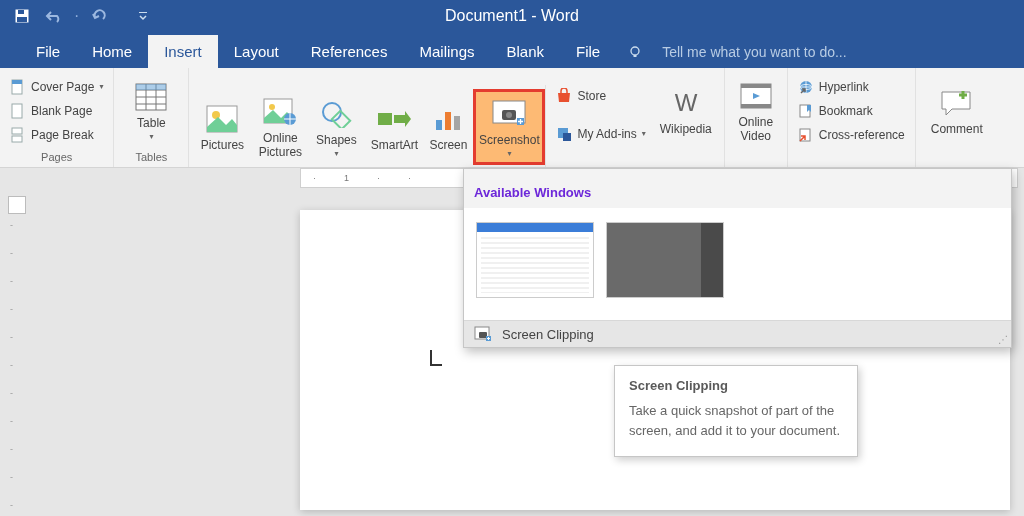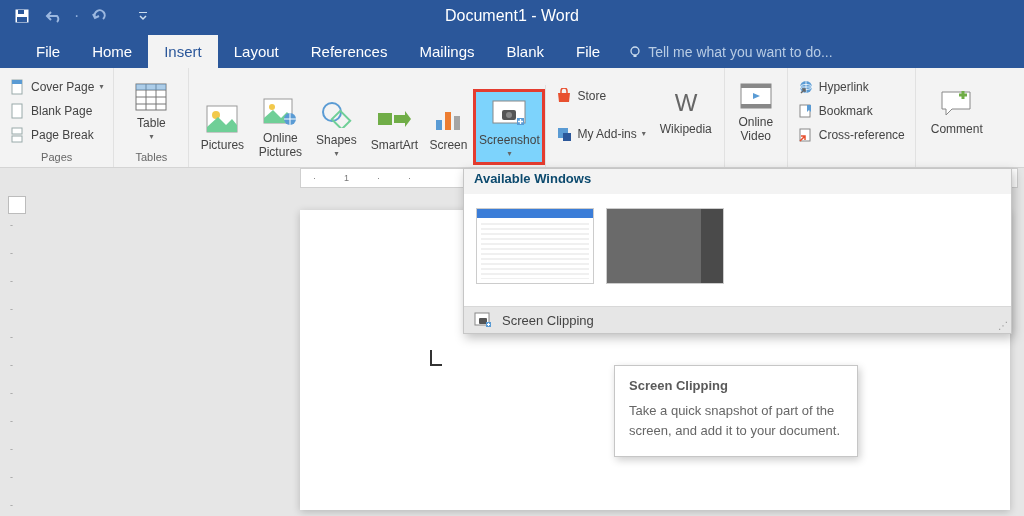--- a/index.html
+++ b/index.html
@@ -9,47 +9,47 @@
 .titlebar { height:32px; background:#2b579a; display:flex; align-items:center; color:#fff; position:relative; }
 .titlebar .qat { display:flex; align-items:center; padding-left:10px; gap:8px; }
 .titlebar .qat-btn { width:24px; height:24px; display:flex; align-items:center; justify-content:center; cursor:pointer; }
 .titlebar .title { position:absolute; left:50%; transform:translateX(-50%); font-size:16px; color:#fff; }
 .qat-sep { color:#8faedb; }
 
 
 .tabstrip { height:36px; background:#2b579a; display:flex; align-items:flex-end; padding-left:20px; }
 .tab { padding:8px 16px; color:#fff; font-size:15px; cursor:pointer; }
 .tab.active { background:#f3f3f3; color:#2b579a; }
-.tellme { display:flex; align-items:center; color:#b8cce4; font-size:14px; padding:8px 12px; gap:6px; }
+.tellme { display:flex; align-items:center; color:#b8cce4; font-size:14px; padding:8px 12px; gap:20px; }
 .bulb { width:14px; height:14px; }
 
 
 .ribbon { height:100px; background:#f3f3f3; border-bottom:1px solid #d4d4d4; display:flex; }
 .group { border-right:1px solid #e1e1e1; display:flex; flex-direction:column; align-items:center; padding:4px 6px 0 6px; }
 .group-content { flex:1; display:flex; align-items:center; gap:4px; }
 .group-label { font-size:11px; color:#666; padding:2px 0 4px 0; }
 .big-btn { display:flex; flex-direction:column; align-items:center; justify-content:center; width:62px; height:76px; cursor:pointer; font-size:12px; color:#444; text-align:center; gap:2px; }
 .big-btn .icon { width:34px; height:34px; display:flex; align-items:center; justify-content:center; }
-.big-btn.highlight { border:3px solid #e43c2f; background:#7dd3fc; }
+.big-btn.highlight { border:3px solid #e43c2f; background:#fdba74; }
 .tiny-down { font-size:8px; color:#666; }
 
 .small-stack { display:flex; flex-direction:column; gap:4px; padding:2px 4px; }
 .small-btn { display:flex; align-items:center; gap:5px; font-size:12px; color:#444; cursor:pointer; height:20px; white-space:nowrap; }
 .small-btn .sicon { width:16px; height:16px; display:flex; align-items:center; justify-content:center; }
 .ruler-corner { position:absolute; left:8px; top:196px; width:18px; height:18px; background:#fff; border:1px solid #bcbcbc; }
 .ruler-h { position:absolute; top:168px; left:300px; right:6px; height:20px; background:#fff; border:1px solid #cfcfcf; font-size:9px; color:#777; display:flex; align-items:center; padding-left:12px; gap:28px; }
 .page { position:absolute; left:300px; top:210px; width:710px; height:300px; background:#fff; box-shadow:0 2px 8px rgba(0,0,0,0.2); }
 .cursor-mark { position:absolute; left:430px; top:350px; width:12px; height:16px; border-left:2px solid #333; border-bottom:2px solid #333; }
 
 
 .vticks { position:absolute; left:10px; top:220px; display:flex; flex-direction:column; gap:18px; font-size:9px; color:#999; }
 
 
 .dropdown { position:absolute; left:463px; top:168px; width:549px; background:#f3f3f3; border:1px solid #c6c6c6; box-shadow:2px 4px 10px rgba(0,0,0,0.25); z-index:10; }
-.dd-header { font-size:13px; font-weight:600; color:#0c4a6e; padding:2px 10px 8px 10px; background:#f3f3f3; }
+.dd-header { font-size:13px; font-weight:600; color:#6d28d9; padding:16px 10px 8px 10px; background:#f3f3f3; }
 .dd-thumbs { display:flex; gap:12px; padding:14px 12px 22px 12px; background:#fff; }
 .thumb { width:118px; height:76px; background:#ddd; border:1px solid #ccc; cursor:pointer; position:relative; overflow:hidden; }
 .thumb1 { background:linear-gradient(#3b7dd8 0%,#3b7dd8 12%,#fff 12%,#fff 100%); }
 .thumb1::after { content:""; position:absolute; left:4px; top:14px; right:4px; bottom:4px; background:repeating-linear-gradient(#f0f0f0,#f0f0f0 2px,#fff 2px,#fff 5px); }
 .thumb2 { background:#6a6a6a; }
 .thumb2::before { content:""; position:absolute; right:0; top:0; width:22px; height:100%; background:#4a4a4a; }
 .dd-item { display:flex; align-items:center; gap:10px; padding:5px 10px; background:#e6e6e6; border-top:1px solid #d8d8d8; cursor:pointer; font-size:13px; color:#444; }
 .dd-resize { position:absolute; right:3px; bottom:2px; font-size:10px; color:#999; }
 
 

